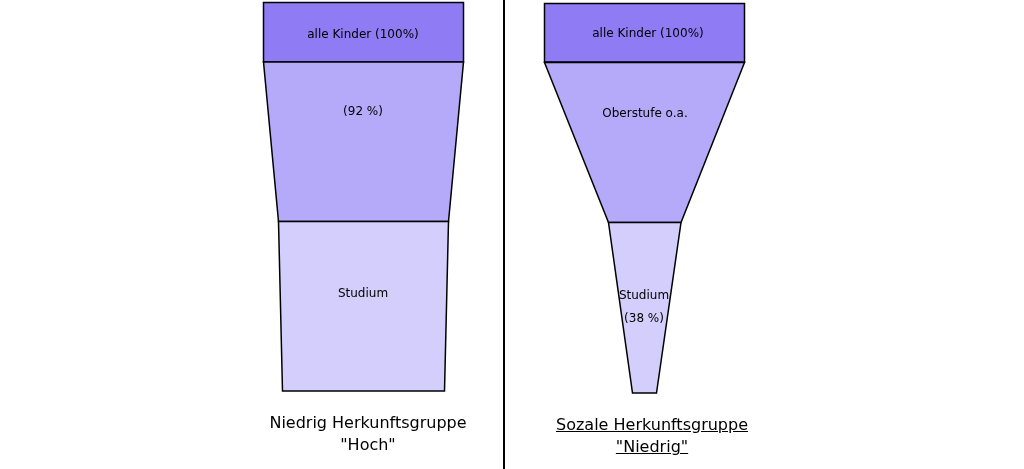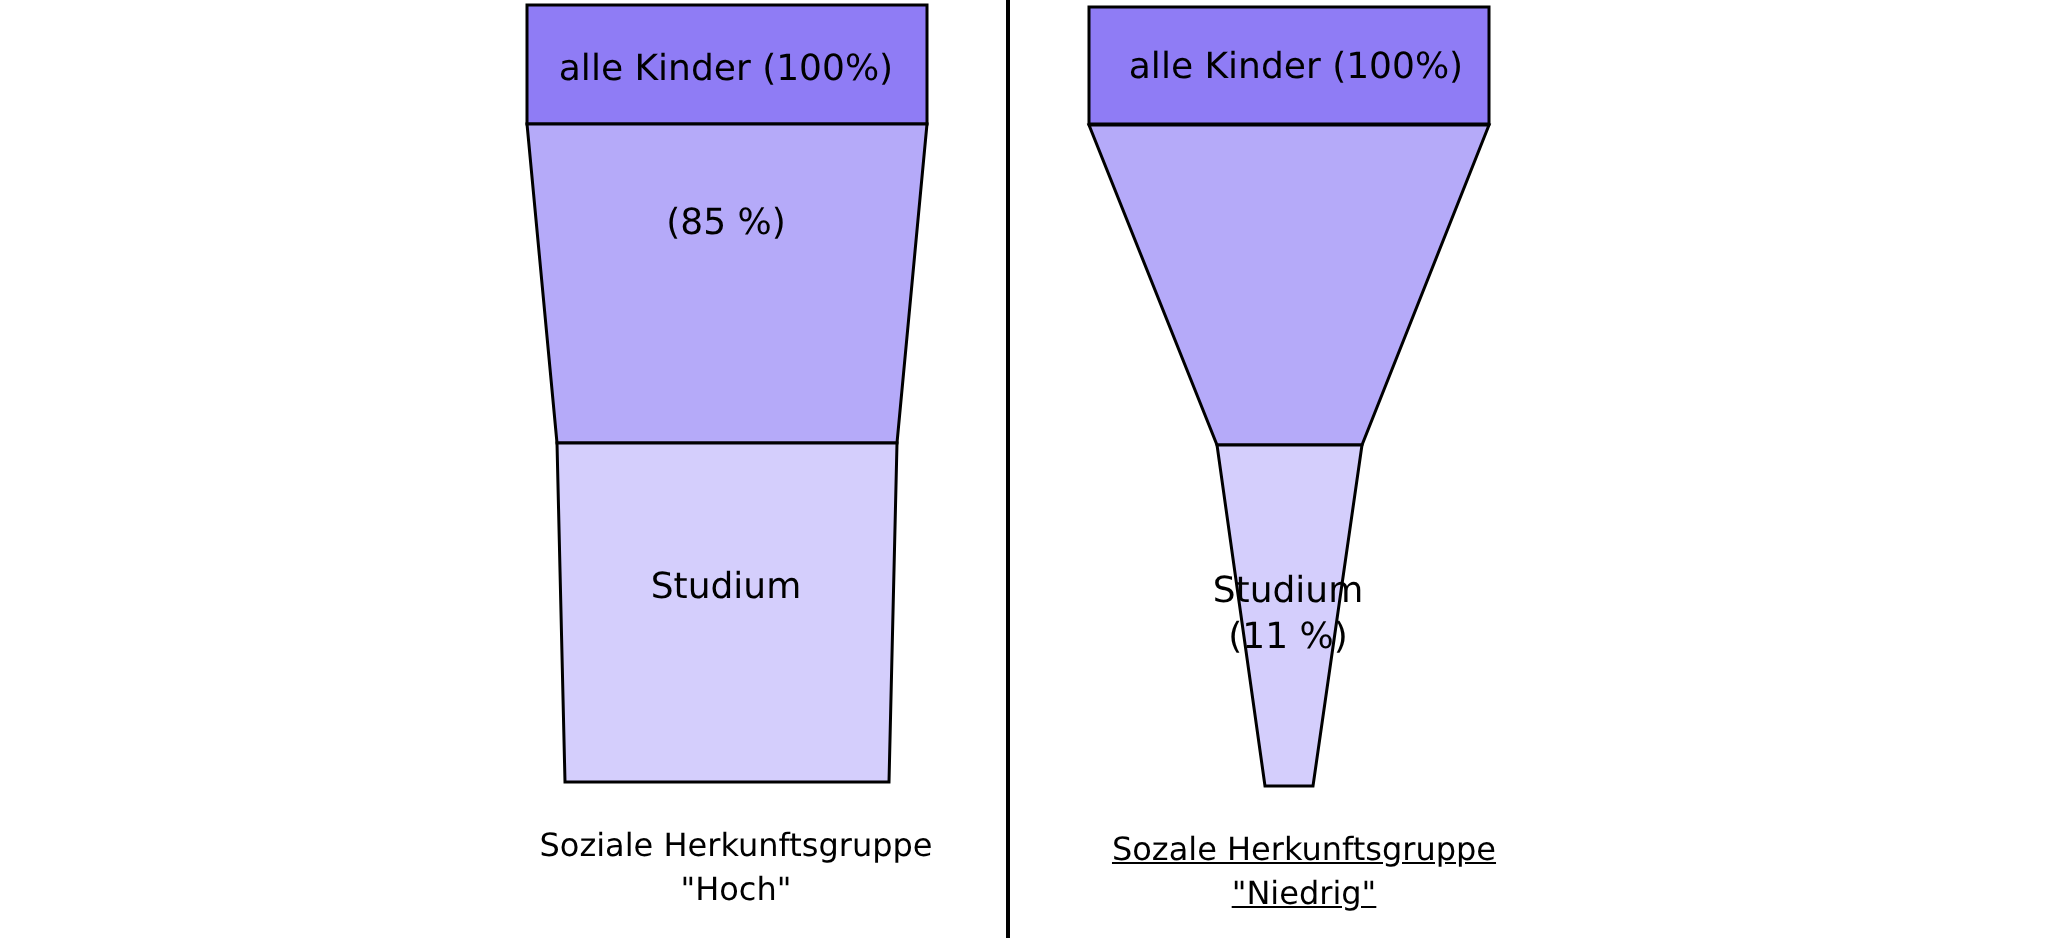--- a/index.html
+++ b/index.html
@@ -1,19 +1,19 @@
 <!DOCTYPE html>
 <html><head>
 <meta charset="utf-8">
 <style>
   html, body { margin: 0; padding: 0; background: #ffffff; }
   body { width: 1024px; height: 469px; position: relative; overflow: hidden;
          font-family: "DejaVu Sans", sans-serif; color: #000; }
   svg.diagram { position: absolute; left: 0; top: 0; }
-  .lbl { position: absolute; text-align: center; font-size: 18px; line-height: 23px; white-space: nowrap; }
+  .lbl { position: absolute; text-align: center; font-size: 12px; line-height: 23px; white-space: nowrap; }
   .cap { position: absolute; text-align: center; font-size: 16px; line-height: 22px; white-space: nowrap; }
 </style>
 </head>
 <body>
 
 <svg class="diagram" width="1024" height="469" viewBox="0 0 1024 469">
 
   <g>
     <rect x="263.5" y="2.5" width="200" height="59.5" fill="#8f7cf5" stroke="#000" stroke-width="1.5"></rect>
     <polygon points="263.5,62 463.5,62 448.5,221.5 278.5,221.5" fill="#b5aaf9" stroke="#000" stroke-width="1.5"></polygon>
@@ -26,35 +26,36 @@
     <rect x="544.5" y="3.5" width="200" height="58.5" fill="#8f7cf5" stroke="#000" stroke-width="1.5"></rect>
     <polygon points="544.5,62.5 744.5,62.5 681,222.5 608.5,222.5" fill="#b5aaf9" stroke="#000" stroke-width="1.5"></polygon>
     <polygon points="608.5,222.5 681,222.5 656.5,393 632.5,393" fill="#d4cefc" stroke="#000" stroke-width="1.5"></polygon>
   </g>
 </svg>
 
 <div class="lbl" style="left:263px; top:23px; width:200px;">
   <span>alle Kinder (100%)</span>
 </div>
 <div class="lbl" style="left:263px; top:100px; width:200px;">
-  <div>(85 %)</div>
+  <div>(92 %)</div>
 </div>
 <div class="lbl" style="left:263px; top:282px; width:200px;">
   <div>Studium</div>
 </div>
 <div class="cap" style="left:218px; top:412px; width:300px;">
-  <div>Soziale Herkunftsgruppe</div>
+  <div>Niedrig Herkunftsgruppe</div>
   <div>"Hoch"</div>
 </div>
 
 <div class="lbl" style="left:548px; top:22px; width:200px;">
   <span>alle Kinder (100%)</span>
 </div>
 <div class="lbl" style="left:545px; top:102px; width:200px;">
+  <div>Oberstufe o.a.</div>
 </div>
 <div class="lbl" style="left:544px; top:284px; width:200px;">
   <div>Studium</div>
-  <div>(11 %)</div>
+  <div>(38 %)</div>
 </div>
 <div class="cap" style="left:502px; top:414px; width:300px;text-decoration:underline;">
   <div>Sozale Herkunftsgruppe</div>
   <div>"Niedrig"</div>
 </div>
 
 </body></html>

